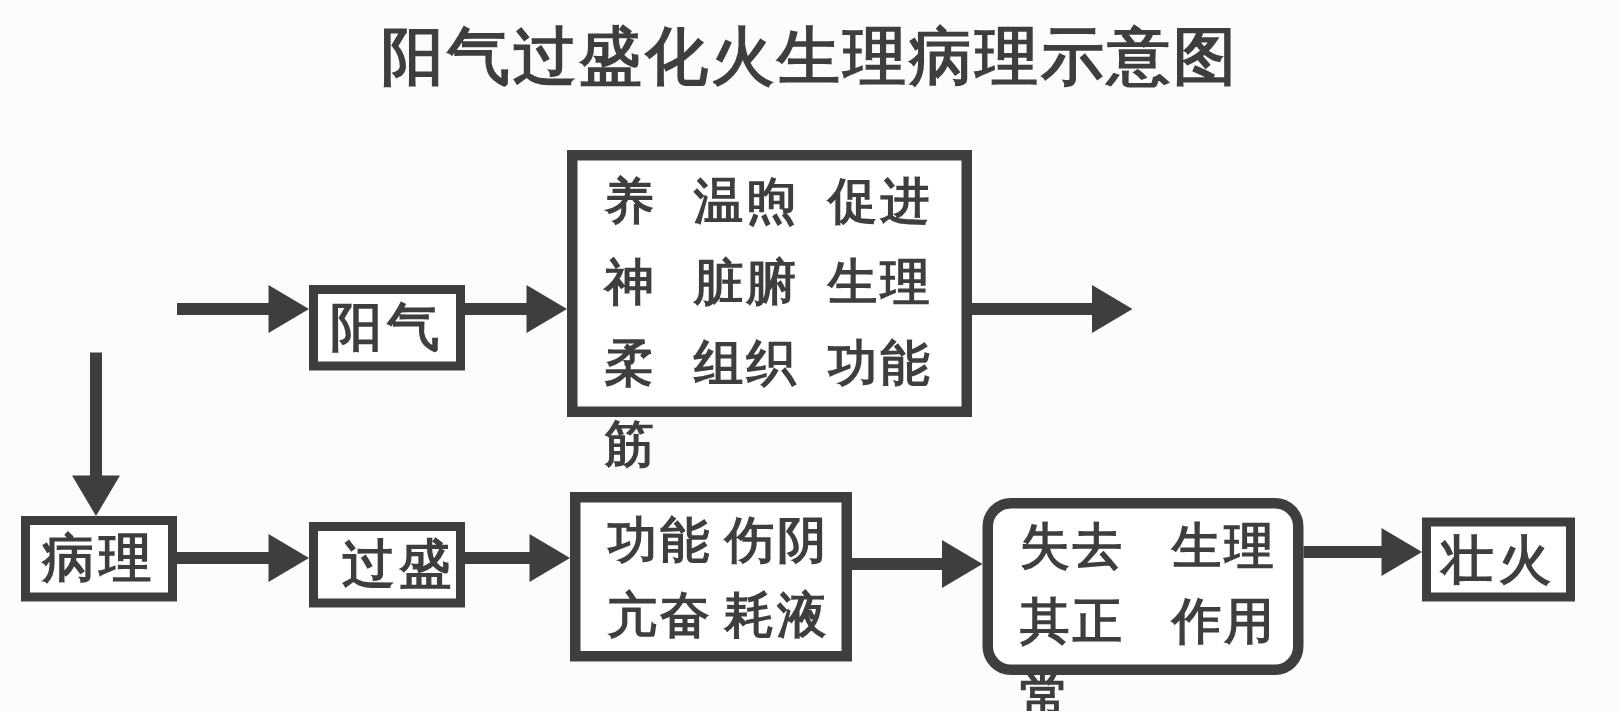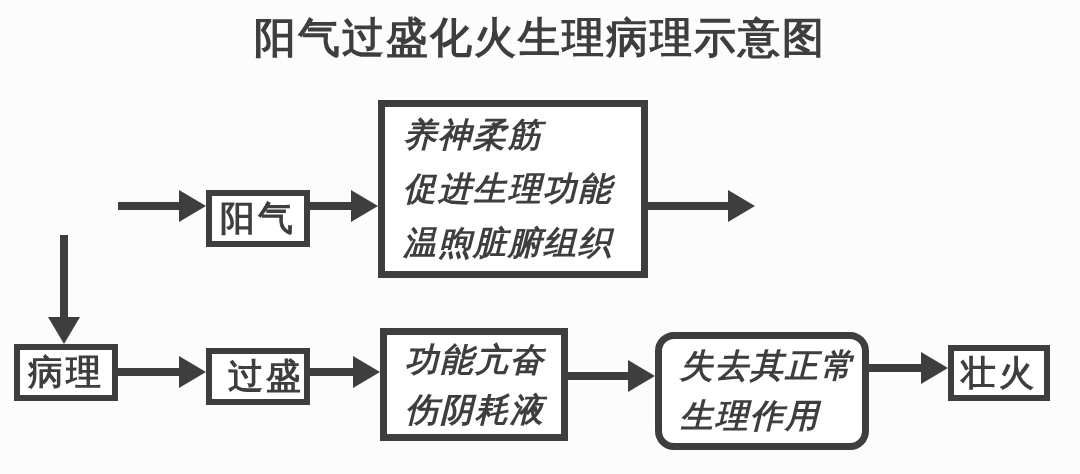--- a/index.html
+++ b/index.html
@@ -19,23 +19,23 @@
   }
   .node {
     position:absolute; background:#fff; border:6px solid var(--ink);
     font-weight:700; color:var(--ink);
   }
   .node.small {
     display:flex; align-items:center; justify-content:center;
     font-size:35px; letter-spacing:3px;
   }
   .node.big {
-    border-width:7px; display:flex; flex-direction:column;
+    border-width:7px; display:flex; flex-direction:row;
     justify-content:center; padding-left:18px;
-    font-size:33px; letter-spacing:2px;font-style:italic;
+    font-size:33px; letter-spacing:2px;
   }
   .node.big .line { display:block; }
   .node.big.triple .line { line-height:54px; }
   .node.big.double .line { line-height:50px; }
   
   .h-arrow { position:absolute; height:36px; }
   .h-arrow .shaft {
     position:absolute; left:0; right:24px; top:50%;
     transform:translateY(-50%); height:8px; background:var(--ink);
   }
@@ -77,22 +77,22 @@
     <span>阳气</span>
   </div>
 
   <div class="h-arrow" style="left:310px; top:188px; width:68px;">
     <div class="shaft"></div>
     <div class="head"></div>
   </div>
 
   <div class="node big triple" style="left:378px; top:100px; width:270px; height:178px;">
     <span class="line">养神柔筋</span>
+    <span class="line">温煦脏腑组织</span>
     <span class="line">促进生理功能</span>
-    <span class="line">温煦脏腑组织</span>
   </div>
 
   <div class="h-arrow" style="left:648px; top:188px; width:107px;">
     <div class="shaft"></div>
     <div class="head"></div>
   </div>
 
 
   <div class="v-arrow" style="left:46px; top:235px; height:109px;">
     <div class="shaft"></div>

